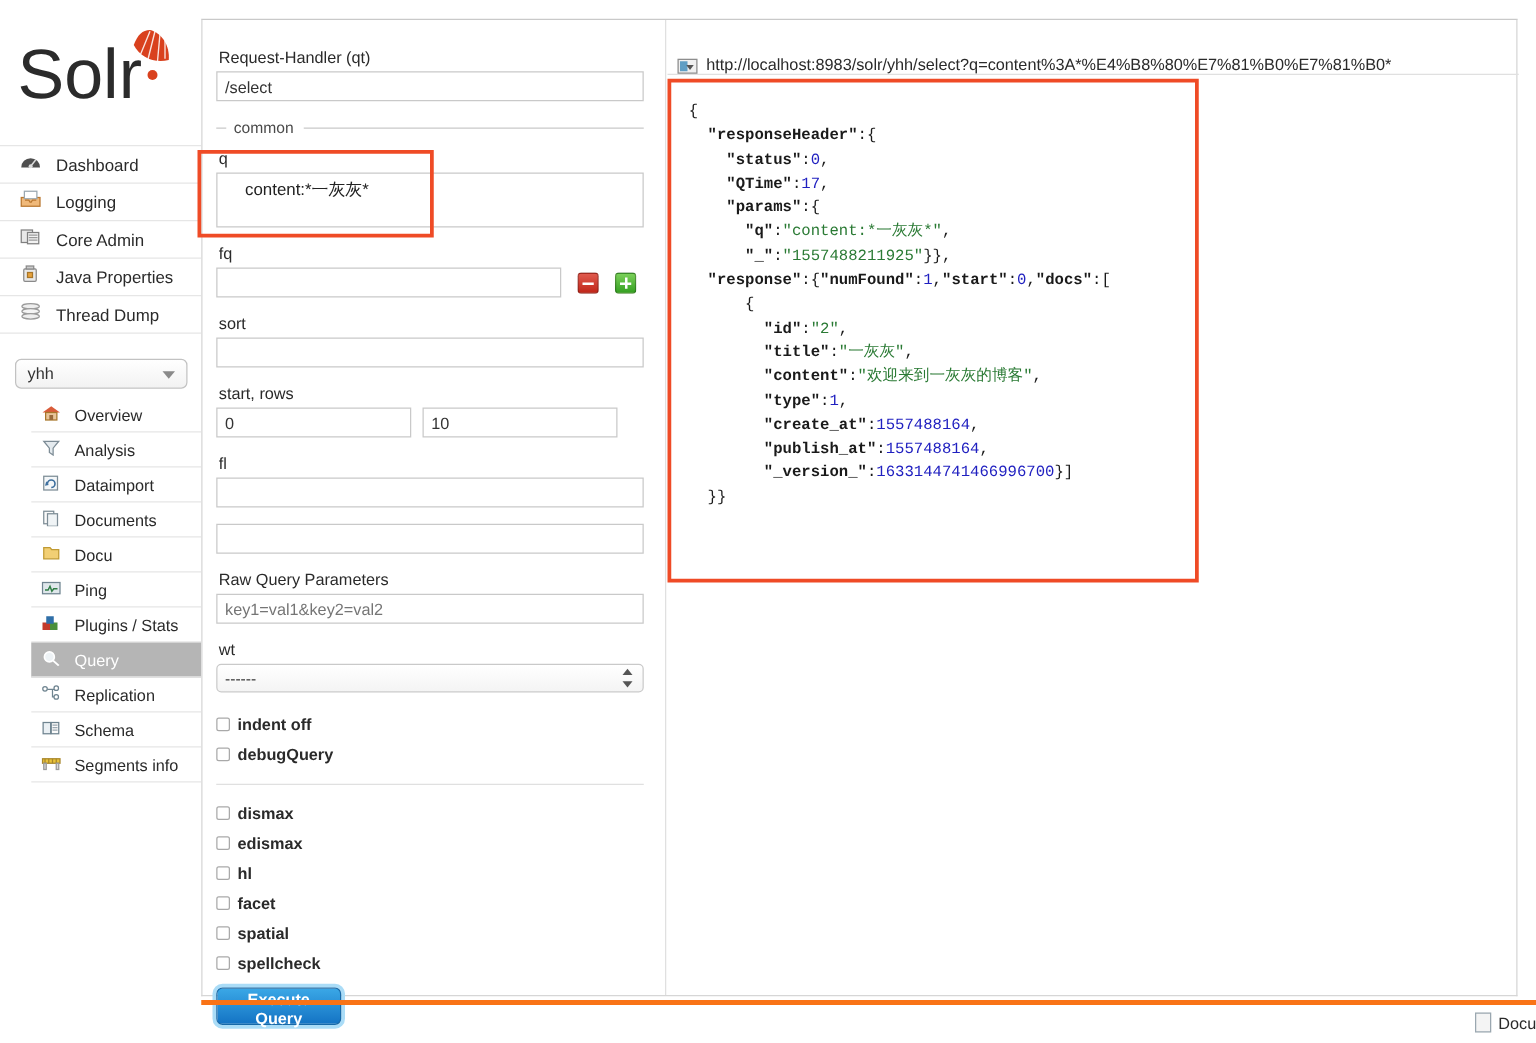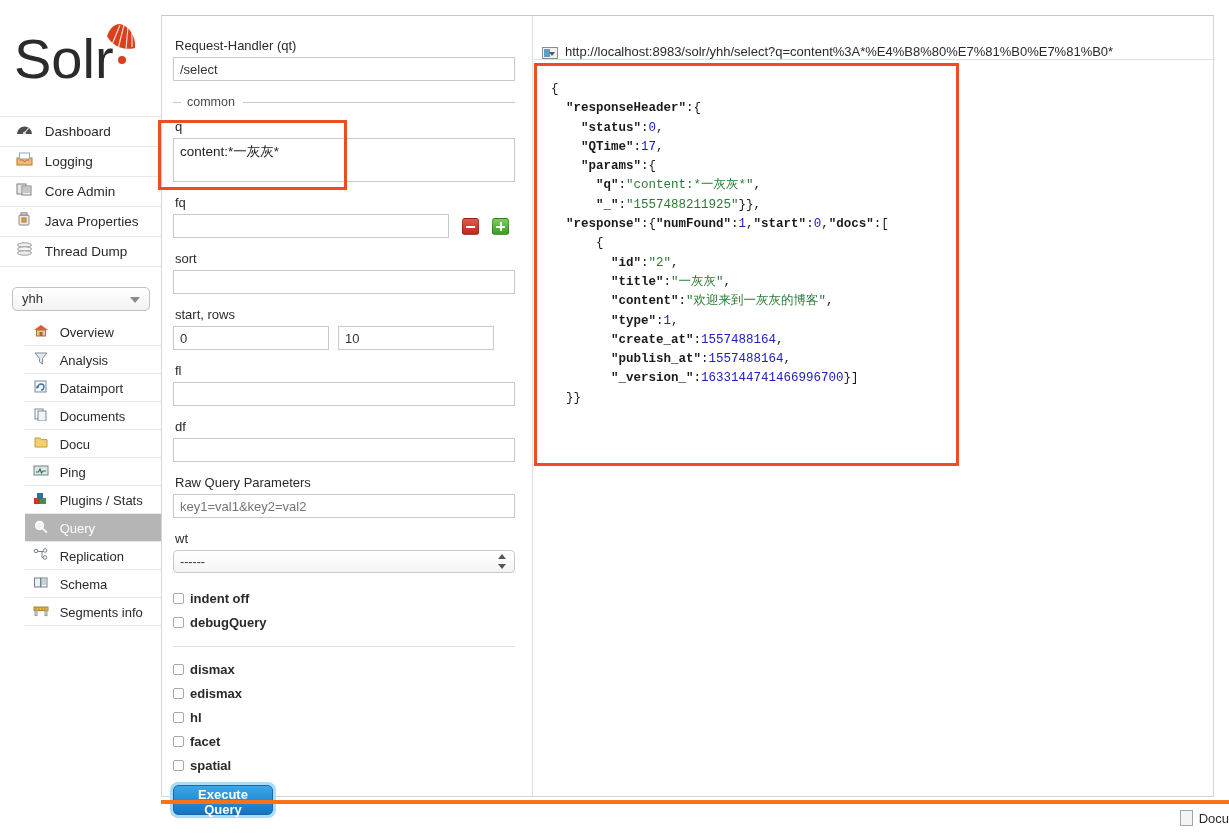--- a/index.html
+++ b/index.html
@@ -115,21 +115,21 @@
   }
   .legend-row .dash-l { width: 8px; height: 1px; background: #c9c9c9; margin-right: 6px; }
   .legend-row .dash-r { flex: 1; height: 1px; background: #c9c9c9; margin-left: 8px; }
 
   #q-area {
     display: block;
     width: 342px; height: 44px;
     border: 1px solid #c9c9c9;
     font-family: "Liberation Sans", sans-serif;
     font-size: 13.5px; color: #222;
-    padding: 4px 6px;
+    padding: 4px 22px;
     resize: none; outline: none;
   }
 
   .fq-row { display: flex; align-items: center; }
   .fq-row .txt { width: 276px; }
   .btn-sq {
     width: 17px; height: 17px; border-radius: 3px;
     margin-left: 13px;
     position: relative;
     cursor: pointer;
@@ -484,21 +484,20 @@
           <input class="txt" type="text" value="10" style="">
         </div>
       </div>
 
       <div class="grp">
         <div class="fld-label">fl</div>
         <input class="txt" type="text" value="" style="">
       </div>
 
       <div class="grp">
-        <div class="fld-label">df</div>
         <input class="txt" type="text" value="" style="">
       </div>
 
       <div class="grp">
         <div class="fld-label">Raw Query Parameters</div>
         <input class="txt ph" type="text" placeholder="key1=val1&amp;key2=val2" style="">
       </div>
 
       <div class="grp">
         <div class="fld-label">wt</div>
@@ -536,20 +535,24 @@
         <span class="box"></span>
         <span>hl</span>
       </div>
       <div class="chk-row">
         <span class="box"></span>
         <span>facet</span>
       </div>
       <div class="chk-row">
         <span class="box"></span>
         <span>spatial</span>
+      </div>
+      <div class="chk-row">
+        <span class="box"></span>
+        <span>spellcheck</span>
       </div>
 
       <button id="execute">Execute Query</button>
     </div>
 
     <div id="result-pane">
       <div id="url-bar">
         <span class="urlico"></span>
         <span id="url-text">http://localhost:8983/solr/yhh/select?q=content%3A*%E4%B8%80%E7%81%B0%E7%81%B0*</span>
       </div>

